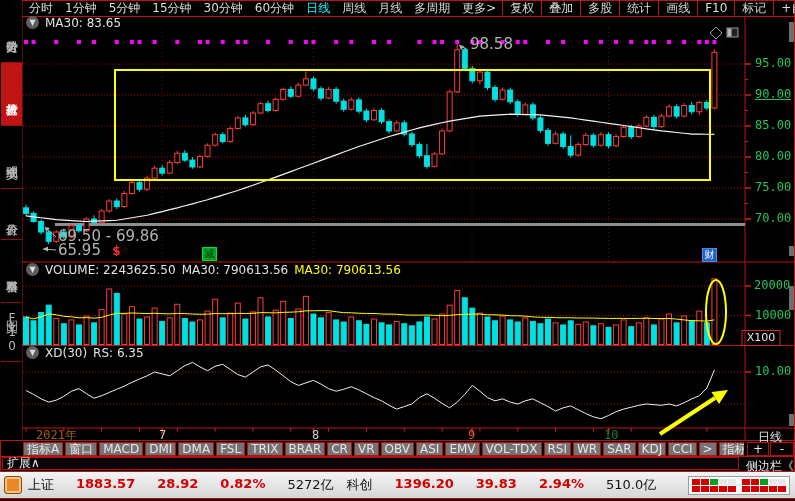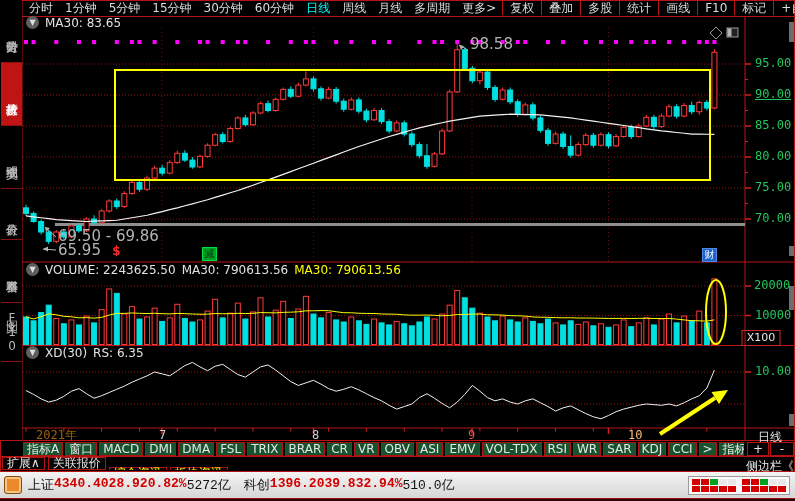--- a/index.html
+++ b/index.html
@@ -22,31 +22,31 @@
   
   .hdr{font-size:12px;line-height:12px;color:#e2e2e2;display:flex;align-items:center;gap:6px;white-space:nowrap;}
   .chev{width:13px;height:13px;border-radius:50%;background:#5e5e5e;color:#ddd;font-size:8px;
         line-height:13px;text-align:center;flex:0 0 13px;}
   .yel{color:#ffff00;}
   .axis-lab{position:absolute;font-family:"DejaVu Sans Mono",monospace;font-size:12px;line-height:13px;color:#22c55e;}
   .gray-lab{position:absolute;font-size:15px;line-height:12px;color:#b4b4b4;white-space:nowrap;}
   .badge{position:absolute;font-size:10px;line-height:12px;text-align:center;width:13px;height:12px;}
   
   #ind-tabs{left:23px;top:441px;width:721px;height:15px;display:flex;align-items:center;overflow:hidden;white-space:nowrap;}
-  .tab{border:1px solid #b01212;background:#14532d;color:#e6e6e6;font-size:12px;line-height:12px;
+  .tab{border:1px solid #b01212;background:#737373;color:#e6e6e6;font-size:12px;line-height:12px;
        padding:0 3px;margin-right:2px;}
   .tab.push{margin-left:auto;}
-  #info-tabs{left:2px;top:457px;width:740px;height:13px;display:flex;align-items:center;overflow:hidden;white-space:nowrap;}
+  #info-tabs{left:2px;top:457px;width:740px;height:13px;display:flex;overflow:hidden;white-space:nowrap;flex-direction:column;}
   .itab{border:1px solid #b01212;background:#050505;color:#e6e6e6;font-size:12px;line-height:11px;padding:0 4px;margin-right:3px;}
   .itab.hl{color:#ffff00;margin-top:20px;}
   .corner{position:absolute;text-align:center;color:#e6e6e6;font-size:12px;}
   
   #statusbar{left:0;top:472px;width:795px;height:26px;background:linear-gradient(#f4f4f4,#d6d6d6);
              display:flex;align-items:center;font-size:13px;color:#141414;}
-  #statusbar .grp{display:flex;gap:0;margin-right:13px;white-space:nowrap;font-family:Liberation Mono, monospace;}
+  #statusbar .grp{display:flex;gap:22px;margin-right:13px;white-space:nowrap;}
   .num{color:#d40000;font-weight:bold;}
   #status-icon{width:16px;height:16px;margin:0 6px 0 4px;background:#e9892a;border:1px solid #8a4a08;
                border-radius:3px;box-shadow:inset 0 0 0 2px #f7c488;}
   #widget{position:absolute;right:5px;top:476px;background:#fbfbfb;border:1px solid #9a9a9a;
           padding:2px 3px;display:flex;gap:6px;}
   .wg{display:grid;grid-template-columns:repeat(5,8px);grid-auto-rows:6px;gap:1px;}
   .wg i{display:block;}
   #bottom-strip{left:0;top:498px;width:795px;height:3px;background:#2b0303;border-top:1px solid #a01010;}
   svg{position:absolute;left:0;top:0;}
 </style>
@@ -537,21 +537,21 @@
       <div class="axis-lab" style="left: 755px; top: 308.5px;">10000</div>
     </div>
   <div id="y-xd">
       <div class="axis-lab" style="left: 755px; top: 365px;">10.00</div>
     </div>
   <div id="x-axis">
       <div class="axis-lab" style="left: 24px; top: 429px; color: #a16207; margin-left: 12px;">2021年</div>
       <div class="axis-lab" style="left: 159px; top: 429px; color: rgb(207, 207, 207);">7</div>
       <div class="axis-lab" style="left: 312px; top: 429px; color: rgb(207, 207, 207);">8</div>
       <div class="axis-lab" style="left: 468px; top: 429px; color: rgb(226, 85, 85);">9</div>
-      <div class="axis-lab" style="left: 628px; top: 429px; color: #fdba74;">10</div>
+      <div class="axis-lab" style="left: 604px; top: 429px; color: #15803d;">10</div>
     </div>
 
   <div class="corner" style="left:746px;top:429px;width:48px;">日线</div>
   <div class="corner" style="left:743px;top:331px;width:36px;font-size:11px;">X100</div>
   <div class="corner" style="left:747px;top:442px;width:20px;height:12px;line-height:12px;border:1px solid #b01212;">+</div>
   <div class="corner" style="left:770px;top:442px;width:22px;height:12px;line-height:12px;border:1px solid #b01212;">-</div>
   <div class="corner yel" style="left:744px;top:458px;width:50px;text-align:right;">侧边栏《</div>
 
   <div class="abs" id="ind-tabs">
       <div class="tab">指标A</div>
@@ -581,21 +581,21 @@
       <div class="itab">关联报价</div>
       <div class="itab hl">综合资讯</div>
       <div class="itab hl">板块资讯</div>
     </div>
 
   <div class="abs" id="statusbar">
     <div id="status-icon"></div>
     <div id="status-indices" style="display:flex;">
         <div class="grp">
           <div class="nm">上证</div>
-          <div class="num">4340.40</div>
+          <div class="num">1883.57</div>
           <div class="num">28.92</div>
           <div class="num">0.82%</div>
           <div class="amt">5272亿</div>
         </div>
         <div class="grp">
           <div class="nm">科创</div>
           <div class="num">1396.20</div>
           <div class="num">39.83</div>
           <div class="num">2.94%</div>
           <div class="amt">510.0亿</div>

